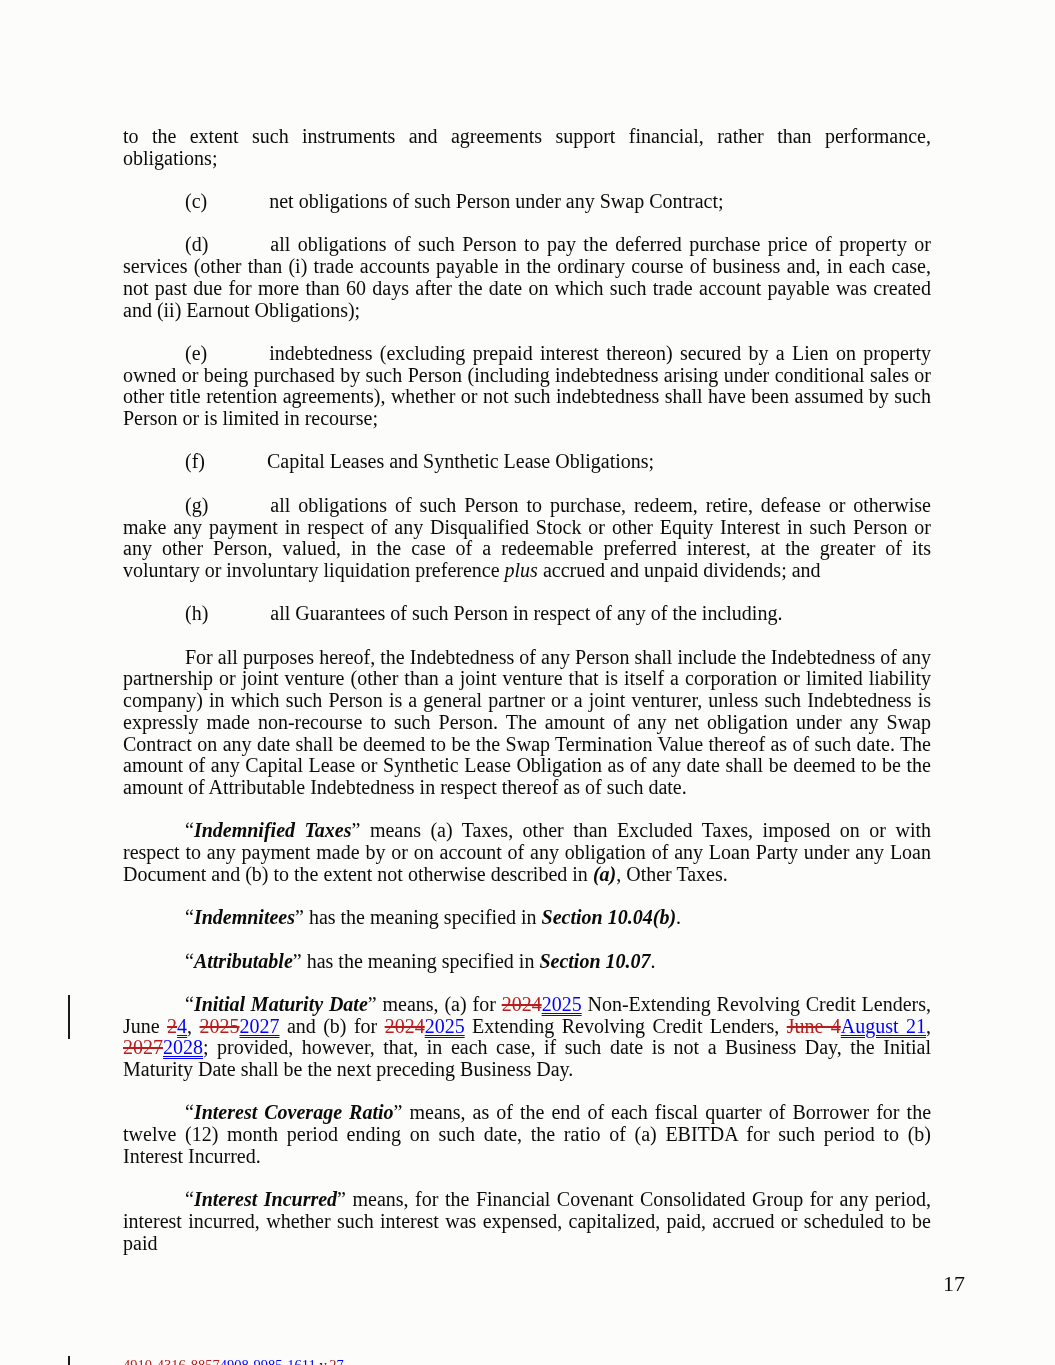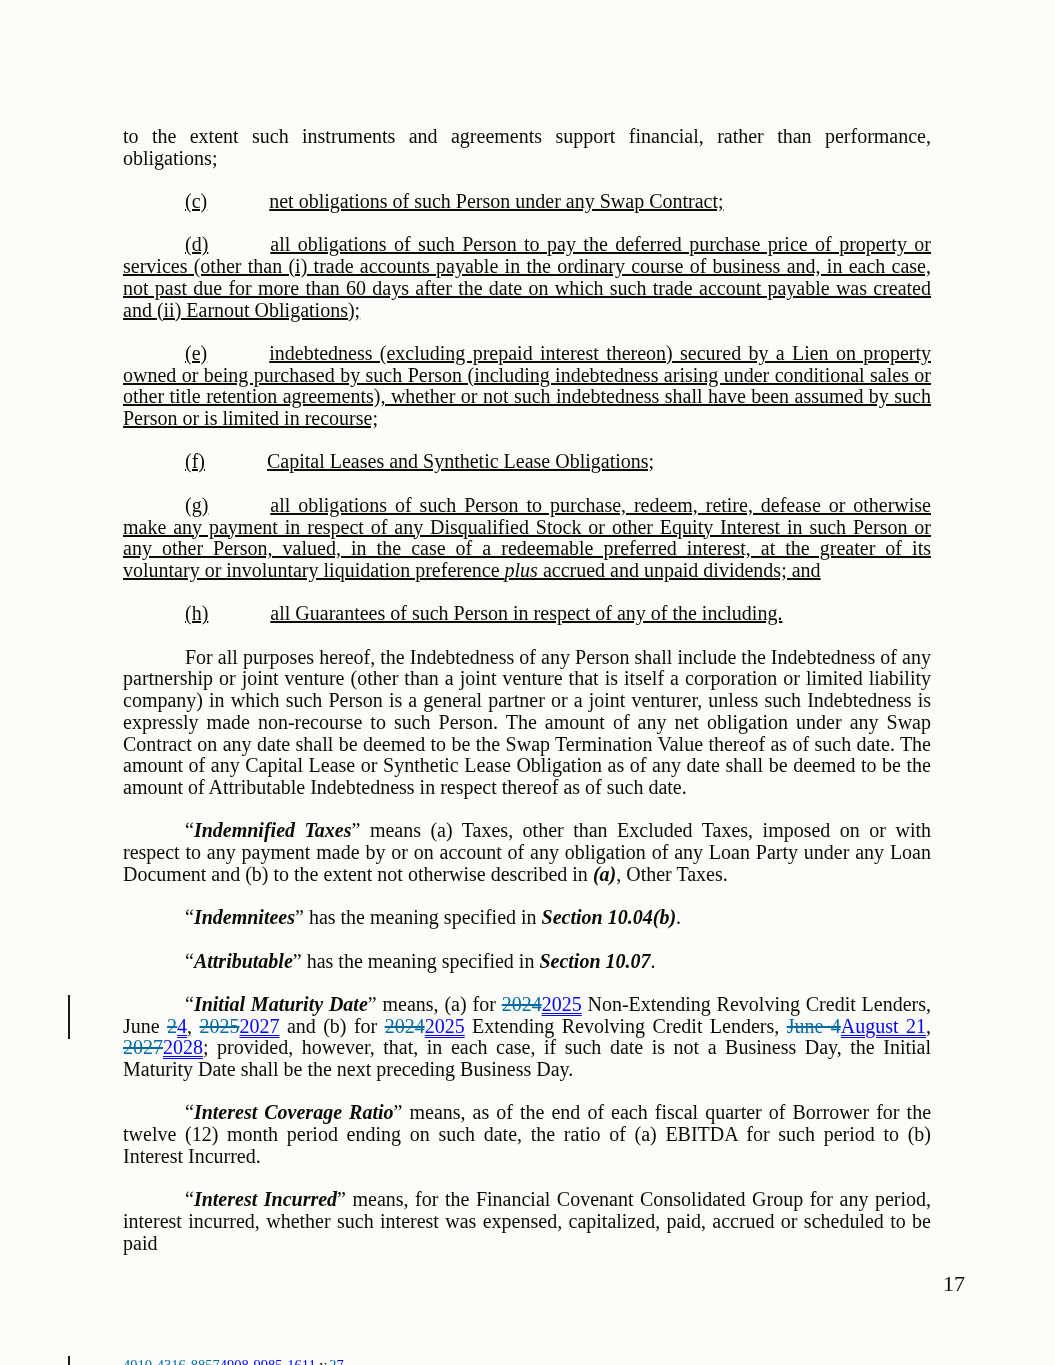--- a/index.html
+++ b/index.html
@@ -13,29 +13,29 @@
     overflow:hidden;
   }
   .content {
     position:absolute;
     top:126px; left:123px; width:808px;
     font-size:20px; line-height:21.7px;
     text-align:justify;
   }
   .content p { margin:0 0 21.7px 0; }
   .cont   { margin-left:62px; }           
-  .clause { margin-left:62px; text-indent:62px;text-decoration:underline; }
+  .clause { margin-left:62px; text-indent:62px; }
   .body-para { text-indent:62px; }
   .rel { position:relative; }
 
   
   .r-n  { }
   .r-i  { font-style:italic; }
   .r-bi { font-weight:bold; font-style:italic; }
-  .r-del { color:#0369a1; text-decoration:line-through; text-decoration-thickness:1.5px; }
+  .r-del { color:#b91c1c; text-decoration:line-through; text-decoration-thickness:1.5px; }
   .r-ins { color:#0000ff; text-decoration:underline; text-decoration-style:double; text-decoration-thickness:1px; text-underline-offset:2px; }
   .r-tab { display:inline-block; width:62px; }
 
   .change-bar {
     position:absolute;
     width:2px; background:#1a1a1a;
   }
   .bar-imd { left:-55px; top:1px; height:44px; }
 
   .footer {

